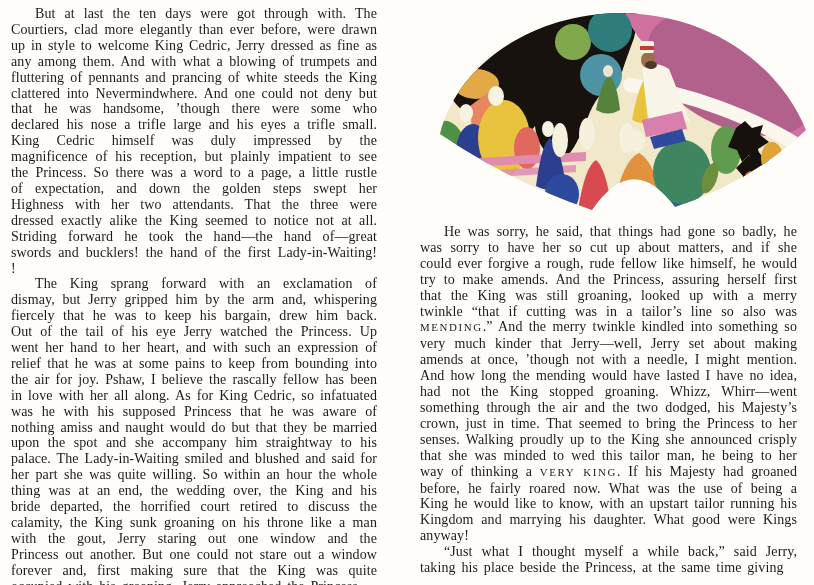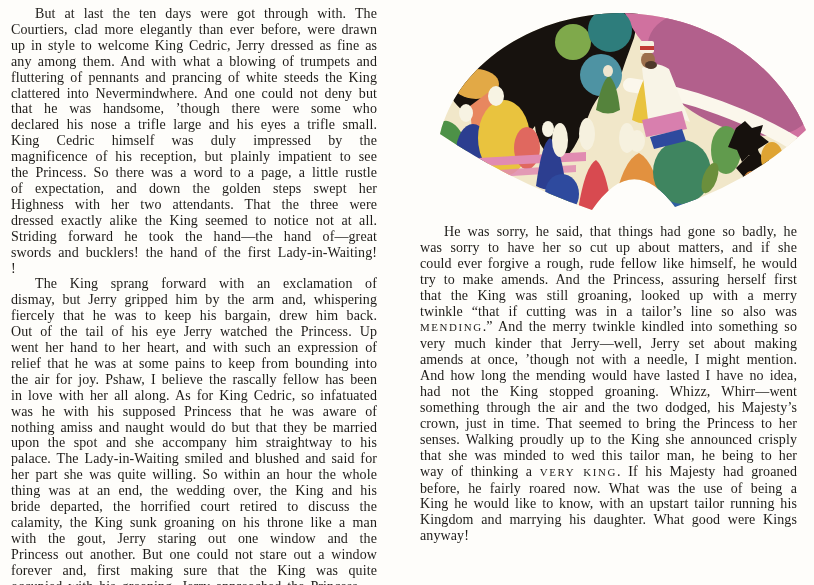--- a/index.html
+++ b/index.html
@@ -102,13 +102,14 @@
   </svg>
 </div>
 
 <div id="left-col" class="col">
   <p>But at last the ten days were got through with.  The Courtiers, clad more elegantly than ever before, were drawn up in style to welcome King Cedric, Jerry dressed as fine as any among them.  And with what a blowing of trumpets and fluttering of pennants and prancing of white steeds the King clattered into Nevermindwhere.  And one could not deny but that he was handsome, ’though there were some who declared his nose a trifle large and his eyes a trifle small.  King Cedric himself was duly impressed by the magnificence of his reception, but plainly impatient to see the Princess.  So there was a word to a page, a little rustle of expectation, and down the golden steps swept her Highness with her two attendants.  That the three were dressed exactly alike the King seemed to notice not at all.  Striding forward he took the hand—the hand of—great swords and bucklers! the hand of the first Lady-in-Waiting! !</p>
   <p>The King sprang forward with an exclamation of dismay, but Jerry gripped him by the arm and, whispering fiercely that he was to keep his bargain, drew him back.  Out of the tail of his eye Jerry watched the Princess.  Up went her hand to her heart, and with such an expression of relief that he was at some pains to keep from bounding into the air for joy.  Pshaw, I believe the rascally fellow has been in love with her all along.  As for King Cedric, so infatuated was he with his supposed Princess that he was aware of nothing amiss and naught would do but that they be married upon the spot and she accompany him straightway to his palace.  The Lady-in-Waiting smiled and blushed and said for her part she was quite willing.  So within an hour the whole thing was at an end, the wedding over, the King and his bride departed, the horrified court retired to discuss the calamity, the King sunk groaning on his throne like a man with the gout, Jerry staring out one window and the Princess out another.  But one could not stare out a window forever and, first making sure that the King was quite occupied with his groaning, Jerry approached the Princess.</p>
 </div>
 
 <div id="right-col" class="col">
   <p><span>He was sorry, he said, that things had gone so badly, he was sorry to have her so cut up about matters, and if she could ever forgive a rough, rude fellow like himself, he would try to make amends.  And the Princess, assuring herself first that the King was still groaning, looked up with a merry twinkle “that if cutting was in a tailor’s line so also was </span><span class="sc">mending</span><span>.”  And the merry twinkle kindled into something so very much kinder that Jerry—well, Jerry set about making amends at once, ’though not with a needle, I might mention.  And how long the mending would have lasted I have no idea, had not the King stopped groaning.  Whizz, Whirr—went something through the air and the two dodged, his Majesty’s crown, just in time.  That seemed to bring the Princess to her senses.  Walking proudly up to the King she announced crisply that she was minded to wed this tailor man, he being to her way of thinking a </span><span class="sc">very king</span><span>.  If his Majesty had groaned before, he fairly roared now.  What was the use of being a King he would like to know, with an upstart tailor running his Kingdom and marrying his daughter.  What good were Kings anyway!</span></p>
+  <p>“Just what I thought myself a while back,” said Jerry, taking his place beside the Princess, at the same time giving</p>
 </div>
 
 </body></html>

